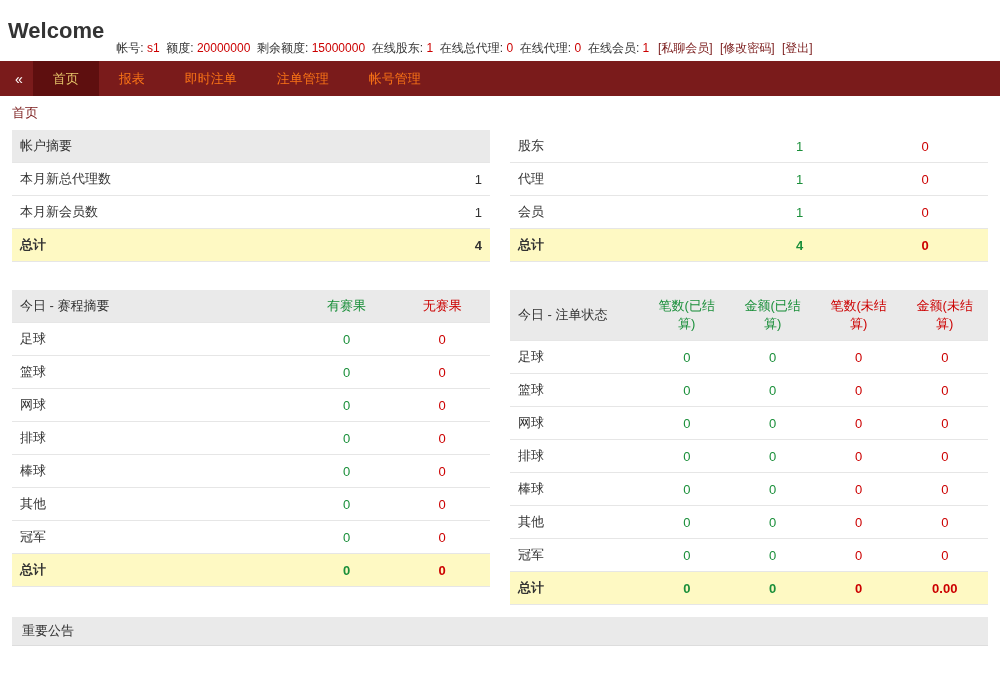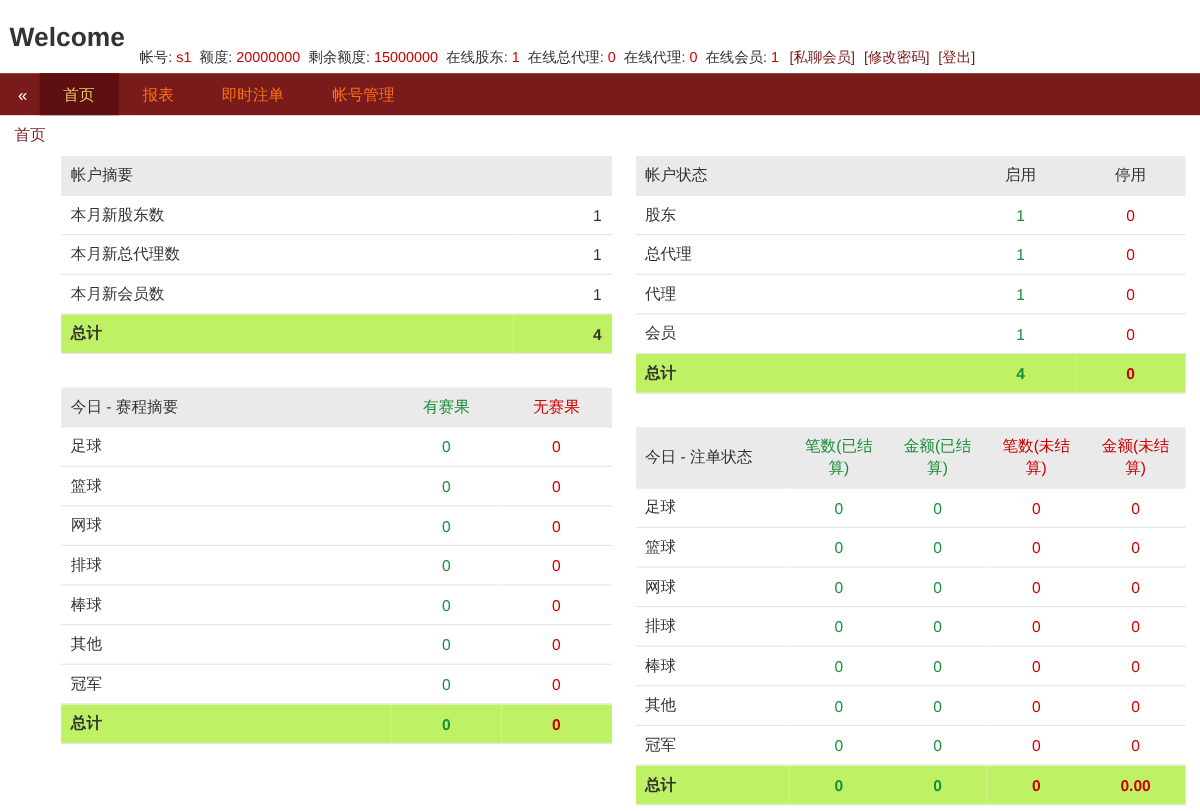--- a/index.html
+++ b/index.html
@@ -8,30 +8,30 @@
 .welcome { font-size: 22px; font-weight: bold; color: #333; margin-right: 12px; }
 .header-info { font-size: 12px; color: #555; margin-top: 36px; }
 .header-info span.lbl { color: #333; }
 .header-info span.red { color: #c00; }
 .header-info a { color: #7a1b1b; text-decoration: none; margin: 0 2px; }
 .navbar { background: #7a1b1b; display: flex; align-items: center; height: 35px; padding: 0 5px; }
 .nav-collapse { color: #fff; font-size: 14px; padding: 0 10px; cursor: pointer; }
 .nav-item { padding: 0 20px; height: 35px; line-height: 35px; color: #f97316; font-size: 13px; cursor: pointer; }
 .nav-item.active { background: #5e0f0f; color: #e6c56a; }
 .breadcrumb { padding: 8px 12px; color: #7a1b1b; font-size: 13px; }
-.content { display: flex; gap: 20px; padding: 0 12px; margin-left: 39px; }
+.content { display: flex; gap: 20px; padding: 0 12px; }
 .col { flex: 1; }
 table { width: 100%; border-collapse: collapse; font-size: 13px; }
 th, td { padding: 7px 8px; text-align: left; border-bottom: 1px solid #e6e6e6; }
 th { background: #eaeaea; font-weight: normal; color: #333; }
 th.c, td.c { text-align: center; }
 th.r, td.r { text-align: right; }
 .green { color: #1a8f3a; }
 .red { color: #c00; }
-.total-row td { background: #bef264; font-weight: bold; }
+.total-row td { background: #fef9c3; font-weight: bold; }
 .spacer { height: 28px; }
 .announce { padding: 0 12px; margin-top: 12px; }
 .ann-header { background: #eaeaea; padding: 5px 10px; font-size: 13px; border-bottom: 1px solid #ddd; }
 </style>
 </head>
 <body>
 
 <div class="header">
   <span class="welcome">Welcome</span>
   <span class="header-info">
@@ -46,35 +46,32 @@
     <a href="#">[修改密码]</a>
     <a href="#">[登出]</a>
   </span>
 </div>
 
 <div class="navbar">
   <div class="nav-collapse">«</div>
   <div class="nav-item active">首页</div>
   <div class="nav-item">报表</div>
   <div class="nav-item">即时注单</div>
+  <div class="nav-item">注单管理</div>
   <div class="nav-item">帐号管理</div>
 </div>
 
 <div class="breadcrumb">首页</div>
 
 <div class="content">
   <div class="col">
     <table>
       <tbody>
           <tr>
             <th colspan="2">帐户摘要</th>
-          </tr>
-      <tr>
-            <td>本月新股东数</td>
-            <td class="r">1</td>
           </tr>
       <tr>
             <td>本月新总代理数</td>
             <td class="r">1</td>
           </tr>
       <tr>
             <td>本月新会员数</td>
             <td class="r">1</td>
           </tr>
       <tr class="total-row">
@@ -131,32 +128,22 @@
             <td class="c green">0</td>
             <td class="c red">0</td>
           </tr>
     </tbody>
       </table>
   </div>
 
   <div class="col">
     <table>
       <tbody>
-          <tr>
-        <th style="width:60%">帐户状态</th>
-        <th class="c">启用</th>
-        <th class="c">停用</th>
-      </tr>
       <tr>
             <td>股东</td>
-            <td class="c green">1</td>
-            <td class="c red">0</td>
-          </tr>
-      <tr>
-            <td>总代理</td>
             <td class="c green">1</td>
             <td class="c red">0</td>
           </tr>
       <tr>
             <td>代理</td>
             <td class="c green">1</td>
             <td class="c red">0</td>
           </tr>
       <tr>
             <td>会员</td>

